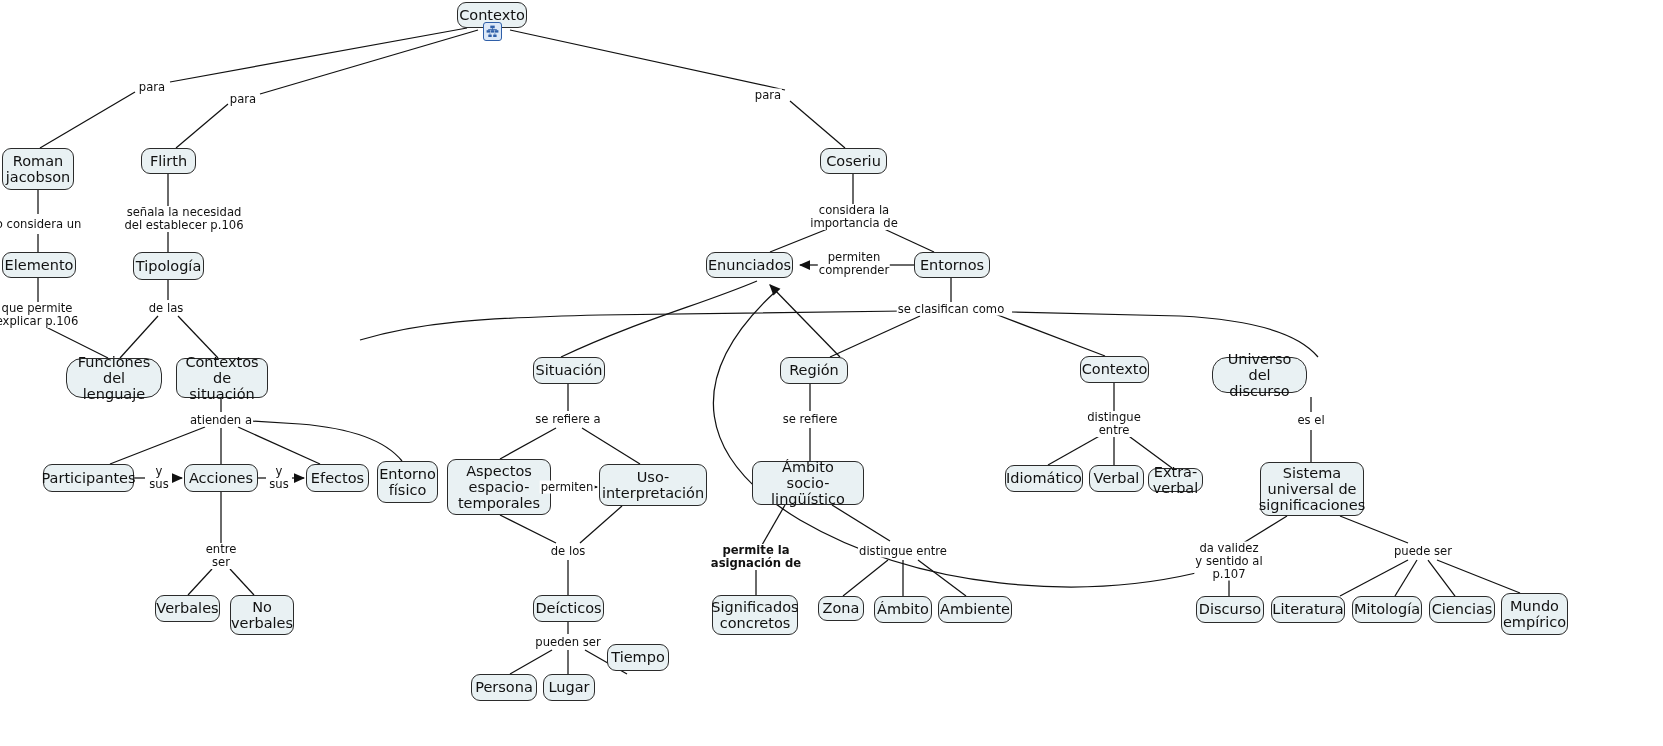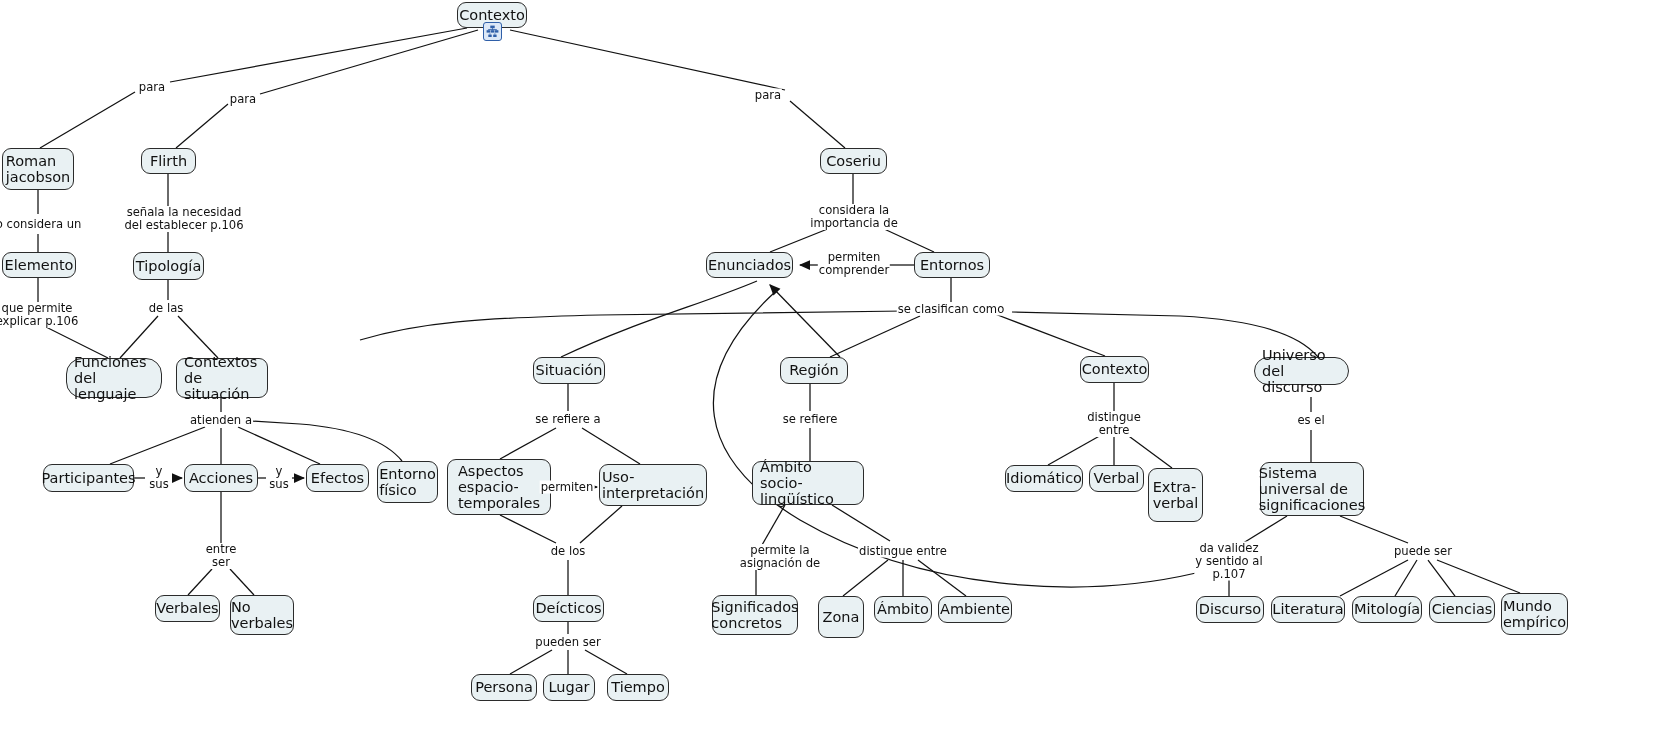--- a/index.html
+++ b/index.html
@@ -8,20 +8,21 @@
   #edges{position:absolute;left:0;top:0;width:1663px;height:746px;pointer-events:none;}
   .node{
     position:absolute;
     box-sizing:border-box;
     background:#e9f1f3;
     border:1.4px solid #2b2b2b;
     border-radius:9px;
     color:#111;
     font-size:14.5px;
     line-height:1.12;
+    text-align:center;
     display:flex;
     align-items:center;
     justify-content:center;
     padding:3px 7px;
     white-space:pre-line;
     z-index:3;
   }
   .lbl{
     position:absolute;
     font-size:11.6px;
@@ -178,59 +179,59 @@
       <div class="node" style="left: 133px; top: 252px; width: 71px; height: 28px;">Tipología</div>
       <div class="node" style="left: 706px; top: 252px; width: 87px; height: 26px;">Enunciados</div>
       <div class="node" style="left: 914px; top: 252px; width: 76px; height: 26px;">Entornos</div>
       <div class="node" style="left: 66px; top: 358px; width: 96px; height: 40px; border-radius: 16px;">Funciones del
 lenguaje</div>
       <div class="node" style="left: 176px; top: 358px; width: 92px; height: 40px;">Contextos de
 situación</div>
       <div class="node" style="left: 533px; top: 357px; width: 72px; height: 27px;">Situación</div>
       <div class="node" style="left: 780px; top: 357px; width: 68px; height: 27px;">Región</div>
       <div class="node" style="left: 1080px; top: 356px; width: 69px; height: 27px;">Contexto</div>
-      <div class="node" style="left: 1254px; top: 357px; width: 95px; height: 28px; border-radius: 15px;">Universo del
+      <div class="node" style="left: 1212px; top: 357px; width: 95px; height: 36px; border-radius: 15px;">Universo del
 discurso</div>
       <div class="node" style="left: 43px; top: 464px; width: 91px; height: 28px;">Participantes</div>
       <div class="node" style="left: 184px; top: 464px; width: 74px; height: 28px;">Acciones</div>
       <div class="node" style="left: 306px; top: 464px; width: 63px; height: 28px;">Efectos</div>
       <div class="node" style="left: 377px; top: 461px; width: 61px; height: 42px;">Entorno
 físico</div>
       <div class="node" style="left: 447px; top: 459px; width: 104px; height: 56px;">Aspectos
 espacio-
 temporales</div>
       <div class="node" style="left: 599px; top: 464px; width: 108px; height: 42px;">Uso-
 interpretación</div>
       <div class="node" style="left: 752px; top: 461px; width: 112px; height: 44px;">Ámbito
 socio-lingüístico</div>
       <div class="node" style="left: 1005px; top: 465px; width: 78px; height: 27px;">Idiomático</div>
       <div class="node" style="left: 1089px; top: 465px; width: 55px; height: 27px;">Verbal</div>
-      <div class="node" style="left: 1148px; top: 468px; width: 55px; height: 54px;">Extra-
+      <div class="node" style="left: 1148px; top: 468px; width: 55px; height: 24px;">Extra-
 verbal</div>
       <div class="node" style="left: 1260px; top: 462px; width: 104px; height: 54px;">Sistema
 universal de
 significaciones</div>
       <div class="node" style="left: 155px; top: 595px; width: 65px; height: 27px;">Verbales</div>
       <div class="node" style="left: 230px; top: 595px; width: 64px; height: 40px;">No
 verbales</div>
       <div class="node" style="left: 533px; top: 595px; width: 71px; height: 27px;">Deícticos</div>
       <div class="node" style="left: 712px; top: 595px; width: 86px; height: 40px;">Significados
 concretos</div>
-      <div class="node" style="left: 818px; top: 596px; width: 46px; height: 42px;">Zona</div>
+      <div class="node" style="left: 818px; top: 596px; width: 46px; height: 25px;">Zona</div>
       <div class="node" style="left: 874px; top: 596px; width: 58px; height: 27px;">Ámbito</div>
       <div class="node" style="left: 938px; top: 596px; width: 74px; height: 27px;">Ambiente</div>
       <div class="node" style="left: 1196px; top: 596px; width: 68px; height: 27px;">Discurso</div>
       <div class="node" style="left: 1271px; top: 596px; width: 74px; height: 27px;">Literatura</div>
       <div class="node" style="left: 1352px; top: 596px; width: 70px; height: 27px;">Mitología</div>
       <div class="node" style="left: 1429px; top: 596px; width: 66px; height: 27px;">Ciencias</div>
       <div class="node" style="left: 1501px; top: 593px; width: 67px; height: 42px;">Mundo
 empírico</div>
       <div class="node" style="left: 471px; top: 674px; width: 66px; height: 27px;">Persona</div>
       <div class="node" style="left: 543px; top: 674px; width: 52px; height: 27px;">Lugar</div>
-      <div class="node" style="left: 607px; top: 674px; width: 62px; height: 27px;">Tiempo</div>
+      <div class="node" style="left: 607px; top: 644px; width: 62px; height: 27px;">Tiempo</div>
     </div>
   <div id="labels">
       <div class="lbl" style="left: 152px; top: 87px;">para</div>
       <div class="lbl" style="left: 243px; top: 99px;">para</div>
       <div class="lbl" style="left: 768px; top: 95px;">para</div>
       <div class="lbl" style="left: 37px; top: 224px;">lo considera un</div>
       <div class="lbl" style="left: 167px; top: 219px; margin-left: 17px;">señala la necesidad
 del establecer p.106</div>
       <div class="lbl" style="left: 854px; top: 217px;">considera la
 importancia de</div>
@@ -247,21 +248,21 @@
 entre</div>
       <div class="lbl" style="left: 1311px; top: 420px;">es el</div>
       <div class="lbl" style="left: 159px; top: 478px;">y
 sus</div>
       <div class="lbl" style="left: 279px; top: 478px;">y
 sus</div>
       <div class="lbl" style="left: 567px; top: 487px;">permiten</div>
       <div class="lbl" style="left: 221px; top: 556px;">entre
 ser</div>
       <div class="lbl" style="left: 568px; top: 551px;">de los</div>
-      <div class="lbl" style="left: 780px; top: 557px;">permite la
+      <div class="lbl" style="left: 756px; top: 557px; font-weight: bold;">permite la
 asignación de</div>
       <div class="lbl" style="left: 903px; top: 551px;">distingue entre</div>
       <div class="lbl" style="left: 1229px; top: 561px;">da validez
 y sentido al
 p.107</div>
       <div class="lbl" style="left: 1423px; top: 551px;">puede ser</div>
       <div class="lbl" style="left: 568px; top: 642px;">pueden ser</div>
     </div>
 </div>
 

